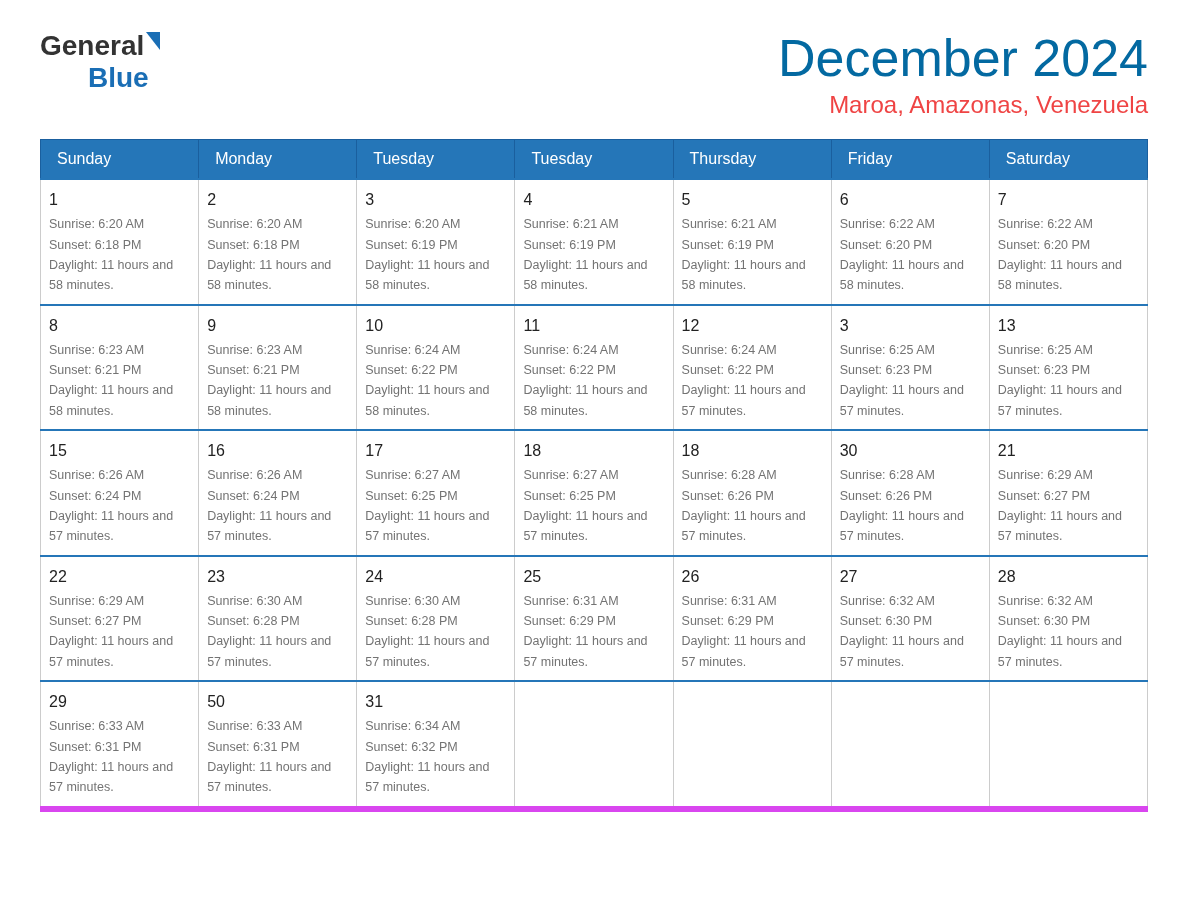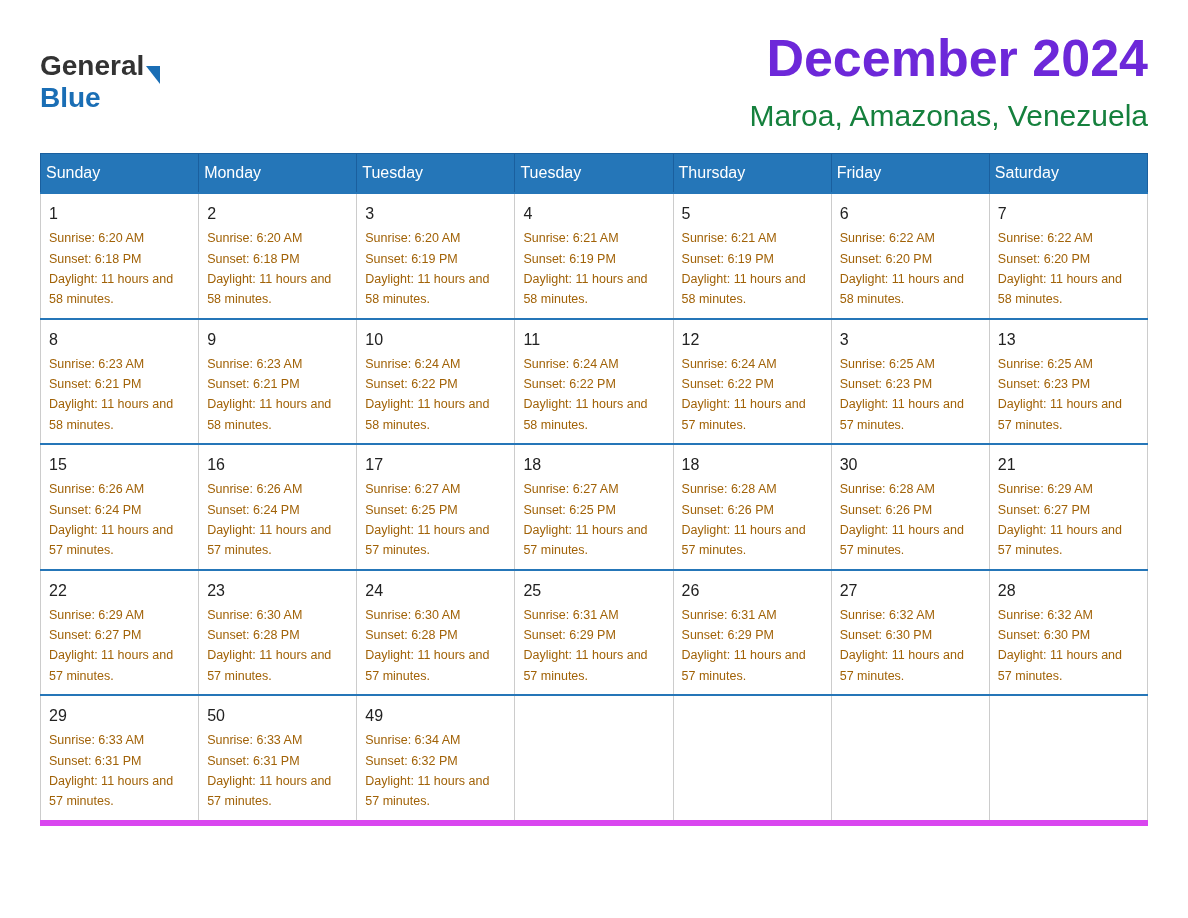--- a/index.html
+++ b/index.html
@@ -16,70 +16,70 @@
       align-items: flex-start;
       margin-bottom: 20px;
     }
     .logo {
       display: flex;
       flex-direction: column;
       align-items: flex-start;
     }
     .logo-text {
       display: flex;
-      align-items: flex-end;
+      align-items: flex-start;
       font-size: 28px;
       font-weight: bold;
       color: #333;
-      margin-top: 20px;
     }
     .logo-general {
       color: #333;
     }
     .logo-arrow {
       width: 0;
       height: 0;
       border-left: 14px solid transparent;
       border-right: 0px solid transparent;
       border-top: 18px solid #1a6eb5;
       display: inline-block;
       margin: 0 2px;
       position: relative;
       top: 2px;
     }
     .logo-blue {
       color: #1a6eb5;
       font-size: 28px;
       font-weight: bold;
+      margin-left: 48px;
     }
     .title-area {
       text-align: right;
     }
     .calendar-title {
       font-size: 52px;
-      font-weight: bold;
-      color: #6d28d9;
+      font-weight: normal;
+      color: #0369a1;
       line-height: 1.1;
     }
     .calendar-subtitle {
-      font-size: 30px;
-      color: #15803d;
-      margin-top: 12px;
+      font-size: 24px;
+      color: #ef4444;
+      margin-top: 4px;
     }
     table {
       width: 100%;
       border-collapse: collapse;
       table-layout: fixed;
     }
     thead th {
       background: #2576b8;
       color: #fff;
       font-size: 16px;
       font-weight: normal;
-      padding: 10px 5px;
+      padding: 10px 16px;
       text-align: left;
       border: 1px solid #1a5f9e;
     }
     tbody td {
       vertical-align: top;
       padding: 8px 8px;
       font-size: 13px;
       color: #333;
       border-left: 1px solid #ccc;
       border-right: 1px solid #ccc;
@@ -96,21 +96,21 @@
     }
     .day-number {
       font-size: 16px;
       font-weight: normal;
       display: block;
       margin-bottom: 2px;
       color: #222;
     }
     .day-info {
       font-size: 12.5px;
-      color: #a16207;
+      color: #737373;
       line-height: 1.55;
     }
     tbody td:empty {
       background: #fff;
     }
     .last-row td {
       border-bottom: 6px solid #d946ef;
     }
   </style>
 </head>
@@ -207,21 +207,21 @@
         <td><span class="day-number">27</span>
 <span class="day-info">Sunrise: 6:32 AM<br>Sunset: 6:30 PM<br>Daylight: 11 hours and 57 minutes.</span></td>
         <td><span class="day-number">28</span>
 <span class="day-info">Sunrise: 6:32 AM<br>Sunset: 6:30 PM<br>Daylight: 11 hours and 57 minutes.</span></td>
       </tr>
       <tr class="week-row last-row">
         <td><span class="day-number">29</span>
 <span class="day-info">Sunrise: 6:33 AM<br>Sunset: 6:31 PM<br>Daylight: 11 hours and 57 minutes.</span></td>
         <td><span class="day-number">50</span>
 <span class="day-info">Sunrise: 6:33 AM<br>Sunset: 6:31 PM<br>Daylight: 11 hours and 57 minutes.</span></td>
-        <td><span class="day-number">49</span>
+        <td><span class="day-number">31</span>
 <span class="day-info">Sunrise: 6:34 AM<br>Sunset: 6:32 PM<br>Daylight: 11 hours and 57 minutes.</span></td>
         <td></td>
         <td></td>
         <td></td>
         <td></td>
       </tr>
     </tbody>
 </table>
 
 </body></html>

